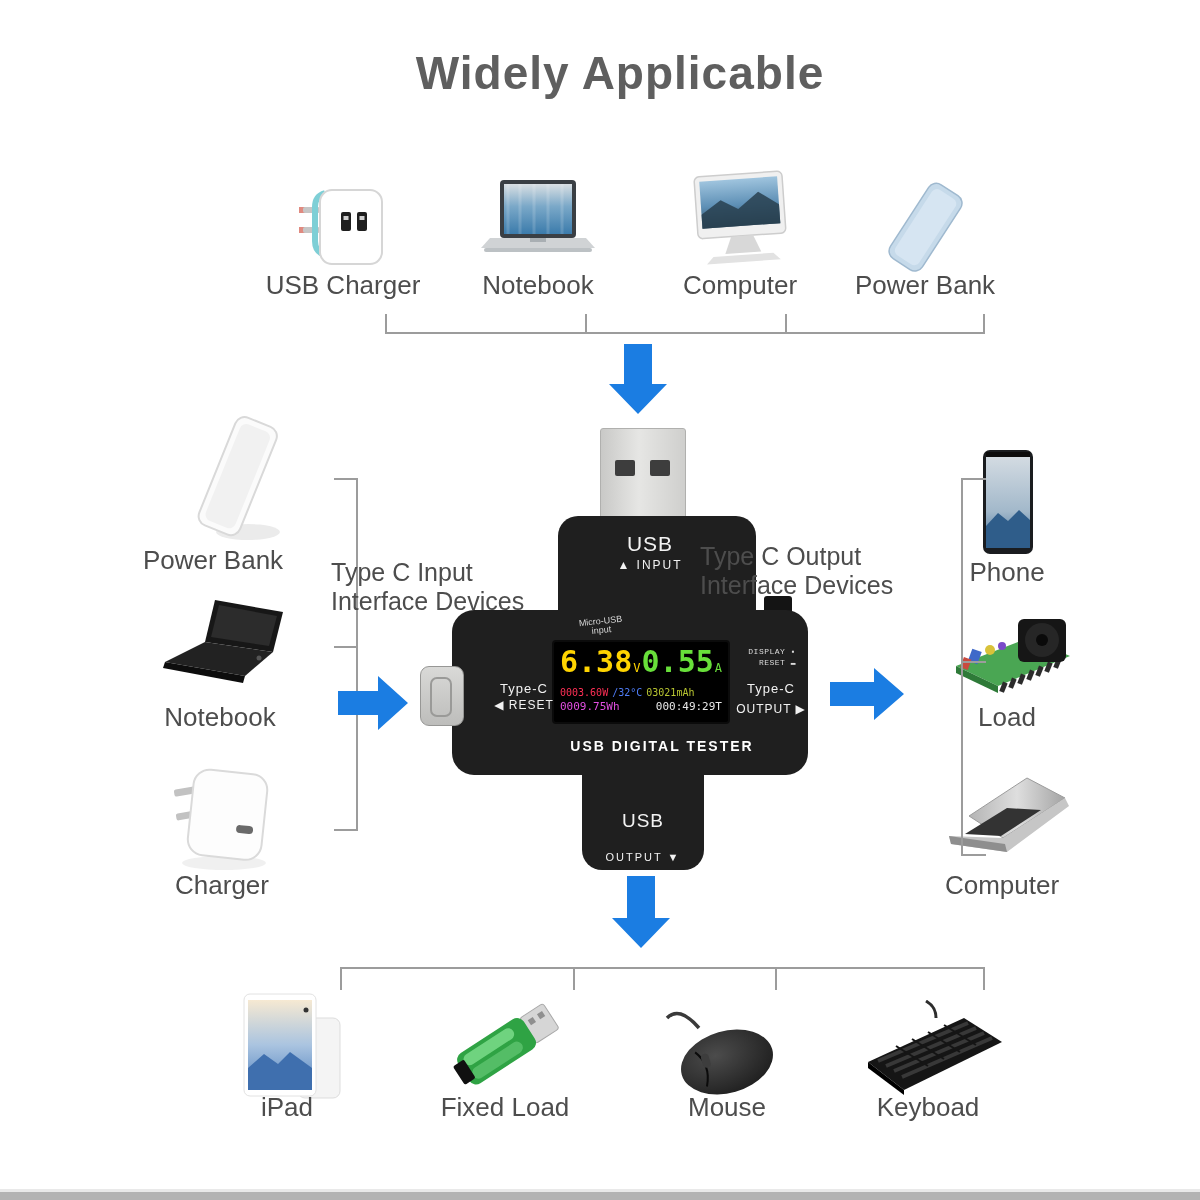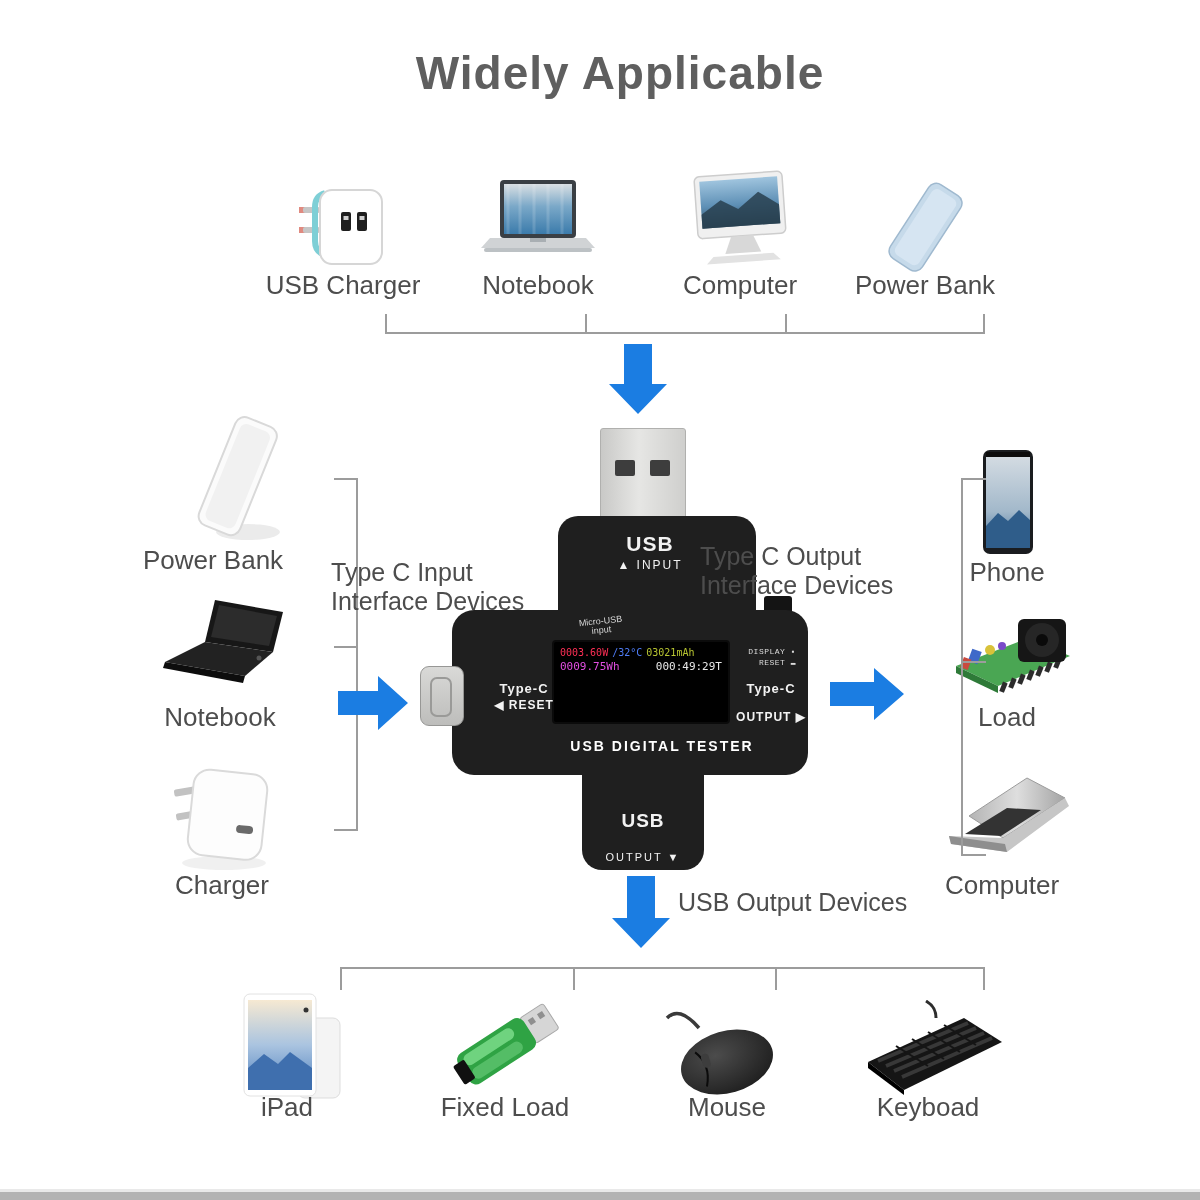--- a/index.html
+++ b/index.html
@@ -18,21 +18,21 @@
             background:linear-gradient(90deg,#c9c9c7,#e6e6e4 45%,#cfcfcd);
             border:1px solid #b0b0ae;border-radius:3px;}
   .usb-slot{position:absolute;width:20px;height:16px;background:#3d3d3d;border-radius:2px;}
   .typec-plug{position:absolute;left:420px;top:666px;width:42px;height:58px;
               background:linear-gradient(180deg,#d9d9d7,#bdbdbb);
               border:1px solid #979795;border-radius:9px;}
   .typec-plug::after{content:"";position:absolute;left:9px;top:10px;width:18px;height:36px;
               border:2px solid #9a9a98;border-radius:7px;}
   .switch-tab{position:absolute;left:764px;top:596px;width:28px;height:18px;background:#141414;border-radius:3px;}
   .port-txt{position:absolute;color:#f2f2f2;text-align:center;line-height:1.15;}
-  .port-main{font-weight:700;letter-spacing:1px;}
+  .port-main{font-weight:400;letter-spacing:1px;}
   .screen{position:absolute;left:552px;top:640px;width:178px;height:84px;background:#000;
           border:2px solid #0b0b0b;border-radius:4px;box-sizing:border-box;padding:2px 6px 0 6px;
           font-family:"DejaVu Sans Mono",monospace;}
   .srow1{display:flex;align-items:baseline;height:40px;}
   .v-val{color:#ffd400;font-size:30px;font-weight:bold;}
   .v-unit{color:#ffd400;font-size:12px;margin-left:1px;}
   .a-val{color:#68df3a;font-size:30px;font-weight:bold;}
   .a-unit{color:#68df3a;font-size:12px;margin-left:1px;}
   .sflex{flex:1;}
   .srow2{display:flex;gap:4px;font-size:10px;margin-top:3px;white-space:nowrap;}
@@ -202,20 +202,27 @@
       <div class="port-main" style="font-size:21px;">USB</div>
       <div style="font-size:12px;letter-spacing:2px;margin-top:3px;">▲ INPUT</div>
     </div>
 
     <div class="micro">
       <div>Micro-USB</div>
       <div>input</div>
     </div>
 
     <div class="screen">
+      <div class="srow1">
+        <span class="v-val">6.38</span>
+        <span class="v-unit">V</span>
+        <span class="sflex"></span>
+        <span class="a-val">0.55</span>
+        <span class="a-unit">A</span>
+      </div>
       <div class="srow2">
         <span class="c-power">0003.60W</span>
         <span class="c-temp">/32°C</span>
         <span class="c-cap">03021mAh</span>
       </div>
       <div class="srow3">
         <span class="c-energy">0009.75Wh</span>
         <span class="c-time">000:49:29T</span>
       </div>
     </div>
@@ -225,21 +232,21 @@
       <div>RESET ▬</div>
     </div>
 
     <div class="port-txt" style="left:486px;top:682px;width:76px;">
       <div class="port-main" style="font-size:13px;">Type-C</div>
       <div class="port-main" style="font-size:12px;margin-top:2px;">◀ RESET</div>
     </div>
 
     <div class="port-txt" style="left:736px;top:682px;width:70px;">
       <div class="port-main" style="font-size:13px;">Type-C</div>
-      <div class="port-main" style="font-size:12px;margin-top:14px;">OUTPUT ▶</div>
+      <div class="port-main" style="font-size:12px;margin-top:6px;">OUTPUT ▶</div>
     </div>
 
     <div class="brand">USB DIGITAL TESTER</div>
 
     <div class="port-txt" style="left:584px;top:810px;width:118px;">
       <div class="port-main" style="font-size:19px;">USB</div>
       <div style="font-size:11px;letter-spacing:2px;margin-top:19px;">OUTPUT ▼</div>
     </div>
   </div>
 
@@ -316,21 +323,20 @@
     <div class="tick" style="left:921px;top:478px;width:25px;height:2px;"></div>
     <div class="tick" style="left:921px;top:661px;width:25px;height:2px;"></div>
     <div class="tick" style="left:921px;top:854px;width:25px;height:2px;"></div>
   </div>
 
   <div class="abs arrow" style="left:612px;top:876px;">
     <svg width="58" height="72" viewBox="0 0 58 72">
         <polygon points="15,0 43,0 43,42 58,42 29,72 0,42 15,42" fill="#1b7de2"></polygon>
       </svg>
   </div>
-  <div class="abs caption" style="left:678px;top:888px;">USB Output Devices</div>
 
   <div class="abs">
     <div class="tick" style="left:300px;top:967px;width:645px;height:2px;"></div>
     <div class="tick" style="left:300px;top:967px;width:2px;height:23px;"></div>
     <div class="tick" style="left:533px;top:967px;width:2px;height:23px;"></div>
     <div class="tick" style="left:735px;top:967px;width:2px;height:23px;"></div>
     <div class="tick" style="left:943px;top:967px;width:2px;height:23px;"></div>
   </div>
 
   <div class="abs" style="left:238px;top:992px;width:110px;height:112px;">

